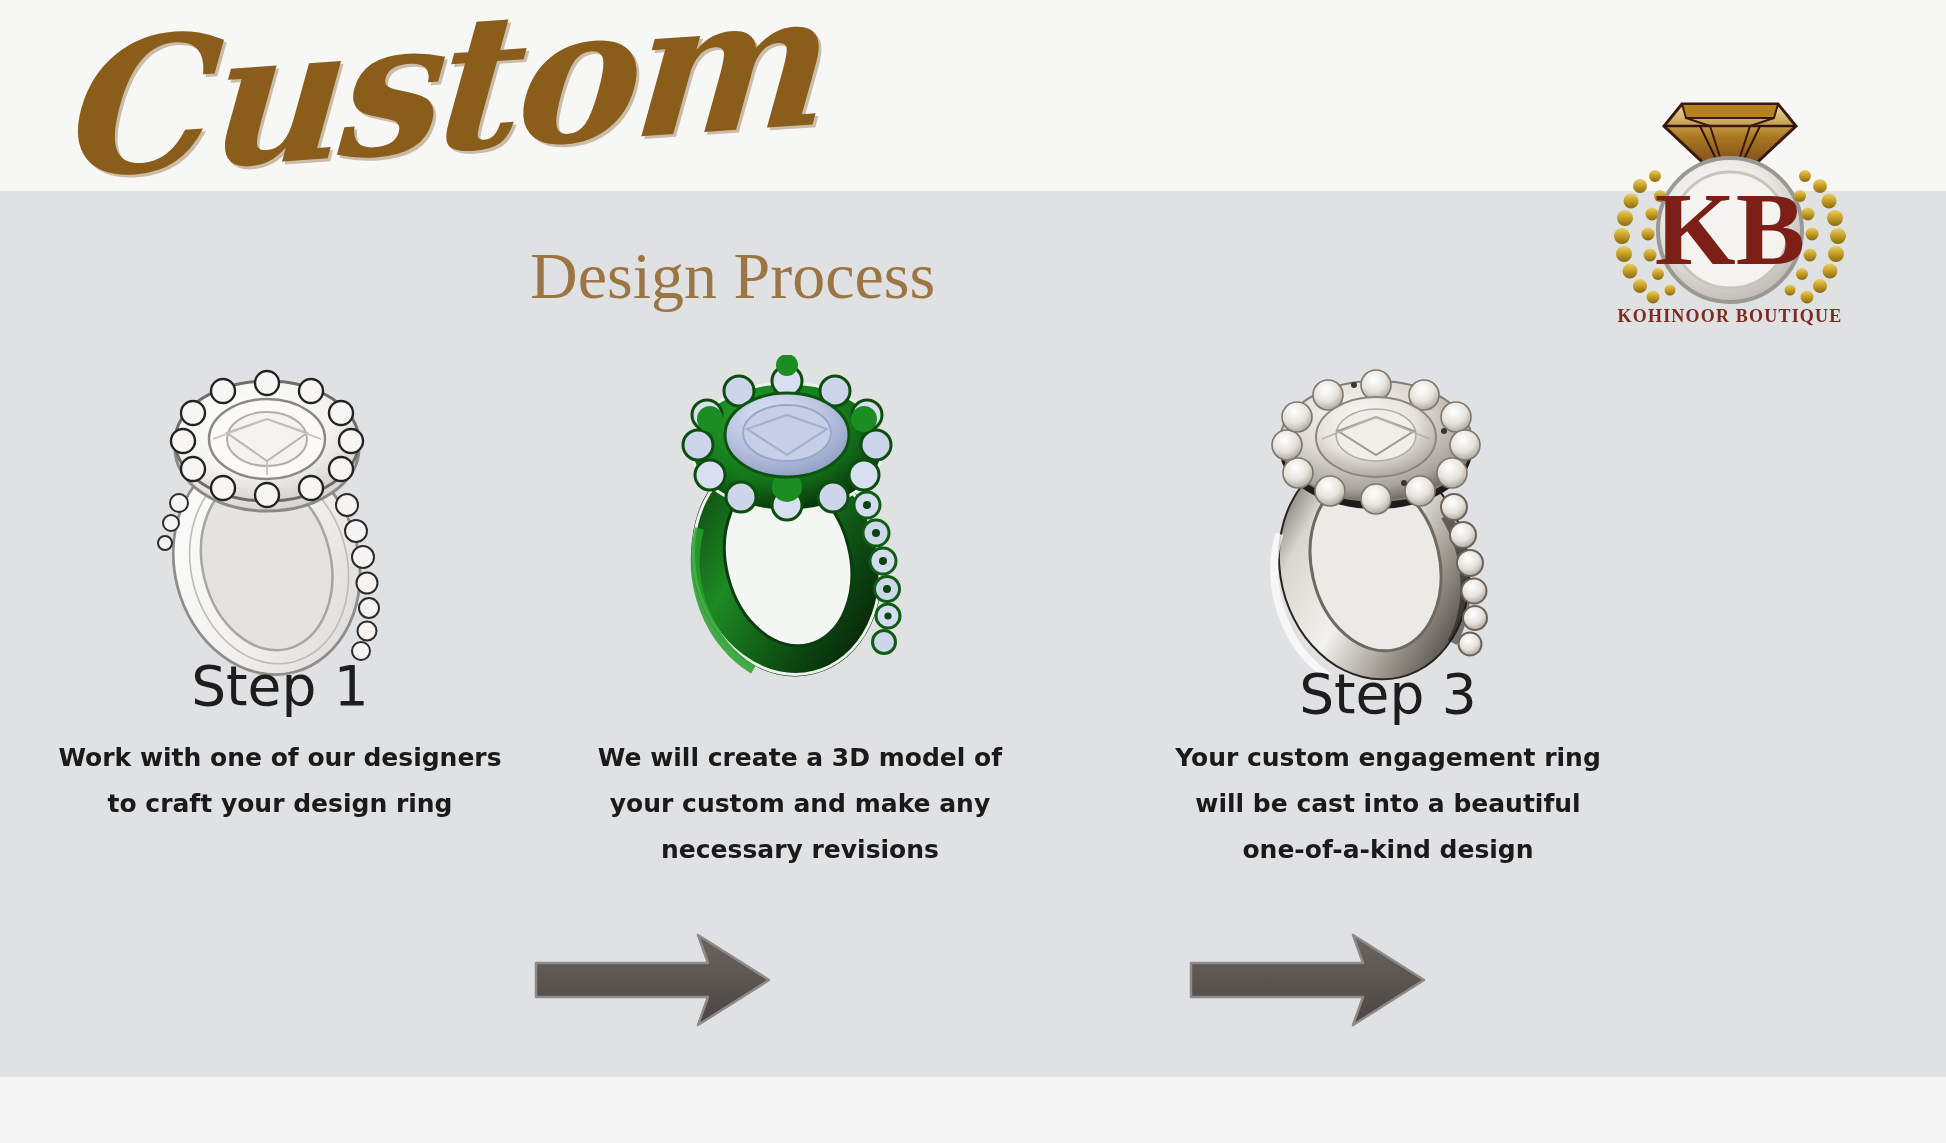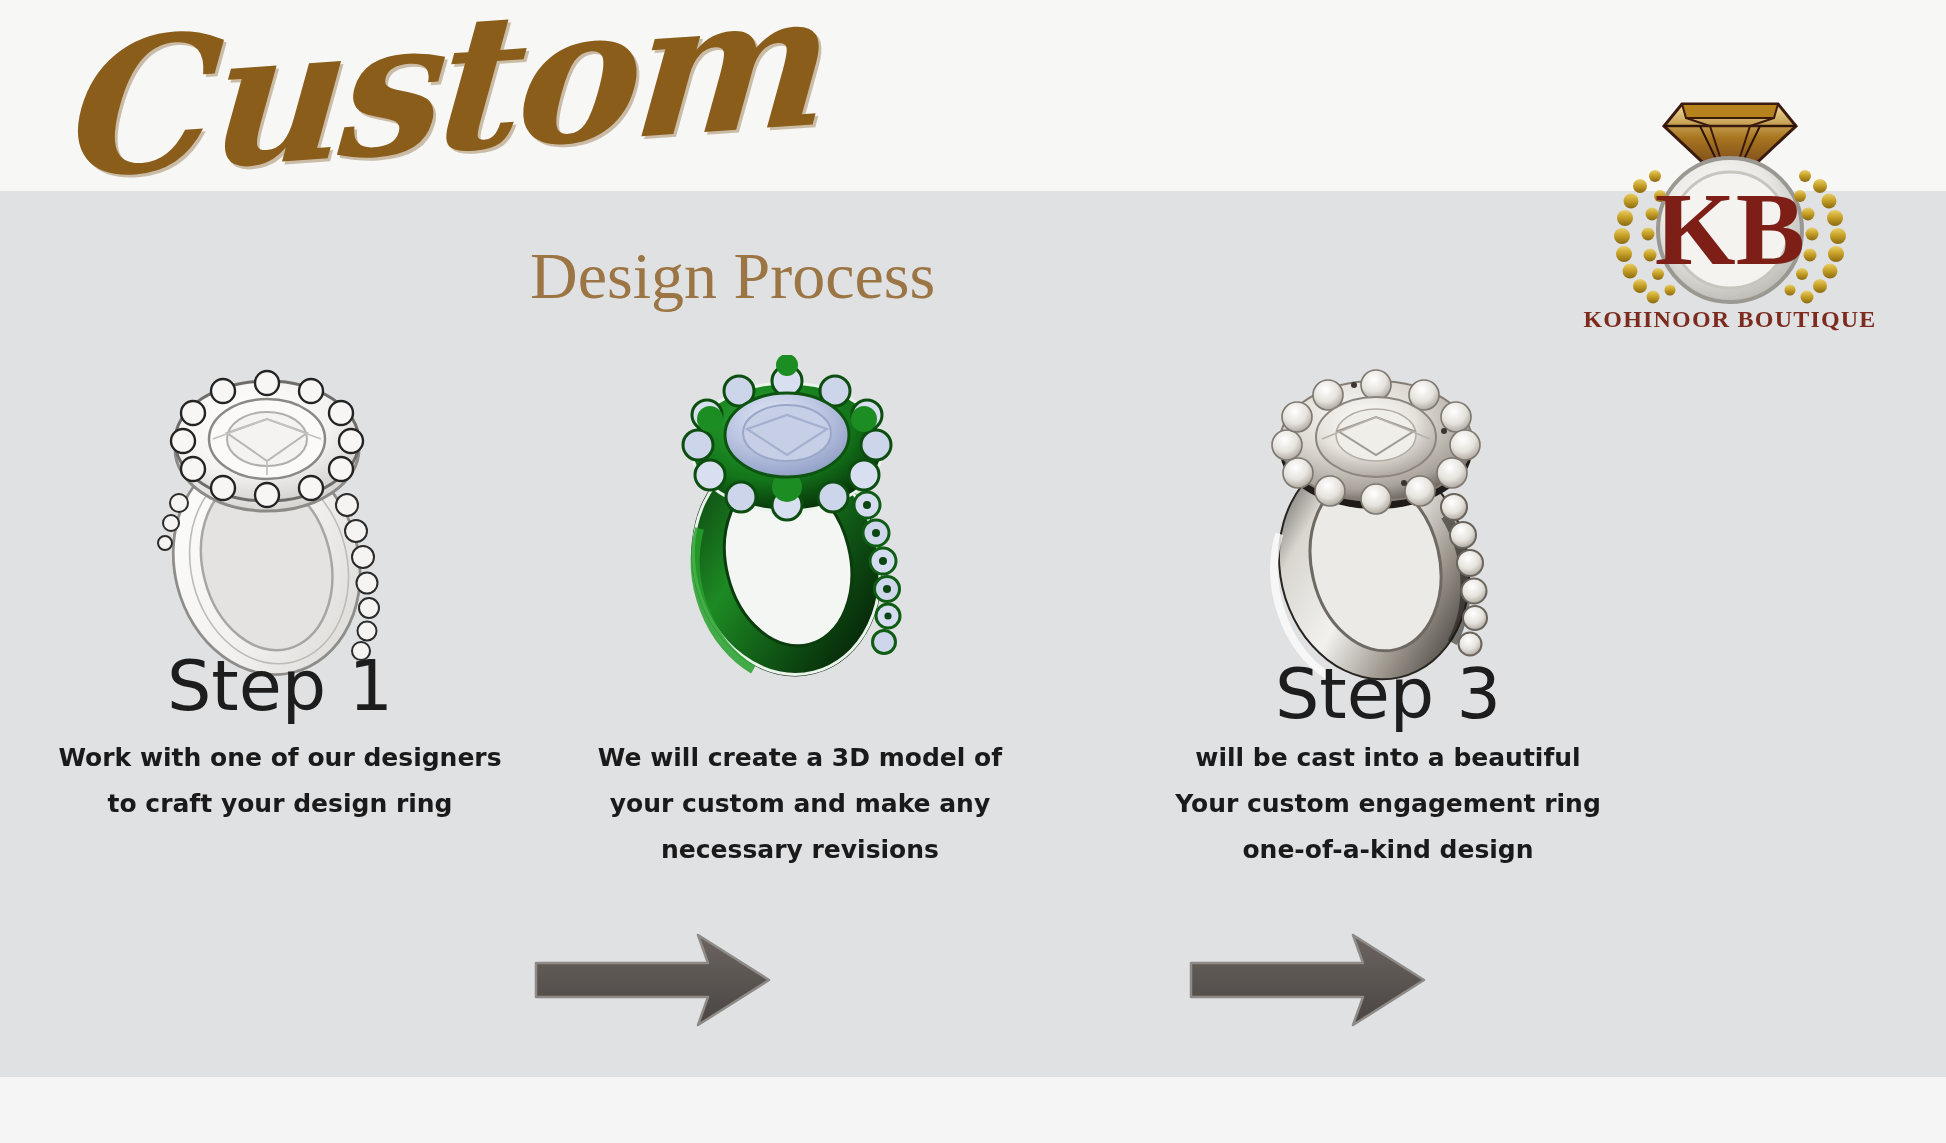--- a/index.html
+++ b/index.html
@@ -63,21 +63,21 @@
     width:340px; height:290px;
   }
   .logo-mark{
     position:absolute; left:0; top:0; width:340px; height:240px;
   }
   .logo-caption{
     position:absolute; left:0; top:238px; width:340px;
     text-align:center;
     font-family:"Liberation Serif", serif;
     font-weight:700;
-    font-size:24px;
+    font-size:18px;
     letter-spacing:1.2px;
     color:#7d2b1f;
     white-space:nowrap;
   }
 
   
   .steps{
     position:absolute; left:0; top:355px; width:1946px; height:720px;
   }
   .step{
@@ -90,21 +90,21 @@
   .ring-wrap{
     position:absolute; left:0; top:0; width:560px; height:330px;
   }
   .ring-svg{ display:block; margin:0 auto; }
 
   .step-title{
     position:absolute; left:0; top:300px; width:560px;
     text-align:center;
     font-family:"DejaVu Sans", sans-serif;
     font-weight:400;
-    font-size:70px;
+    font-size:55px;
     line-height:62px;
     color:#1d1d1d;
     white-space:nowrap;
   }
   .step-desc{
     position:absolute; left:20px; top:380px; width:520px;
     text-align:center;
     font-family:"DejaVu Sans", sans-serif;
     font-weight:700;
     font-size:25px;
@@ -461,20 +461,20 @@
               <circle cx="226" cy="76" r="3"></circle>
               <circle cx="186" cy="128" r="3"></circle>
             </g>
           </g>
         </svg>
       </div>
 
       <div class="step-title">Step 3</div>
 
       <div class="step-desc">
+        <div>Your custom engagement ring</div>
         <div>will be cast into a beautiful</div>
-        <div>Your custom engagement ring</div>
         <div>one-of-a-kind design</div>
       </div>
     </div>
 
   </div>
 </div>
 
 </body></html>

